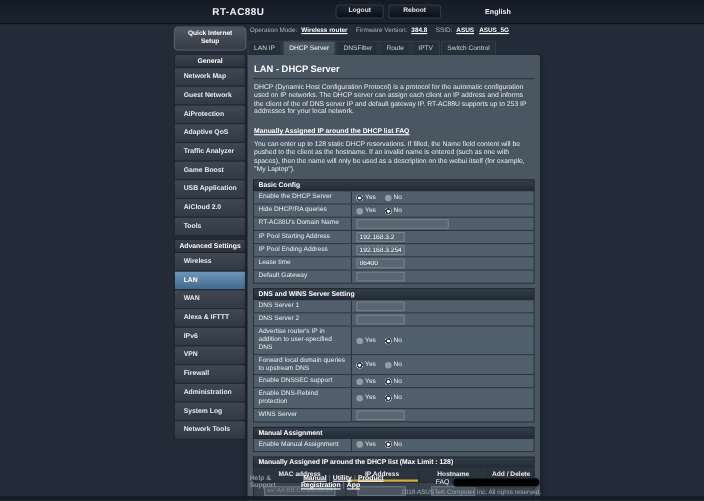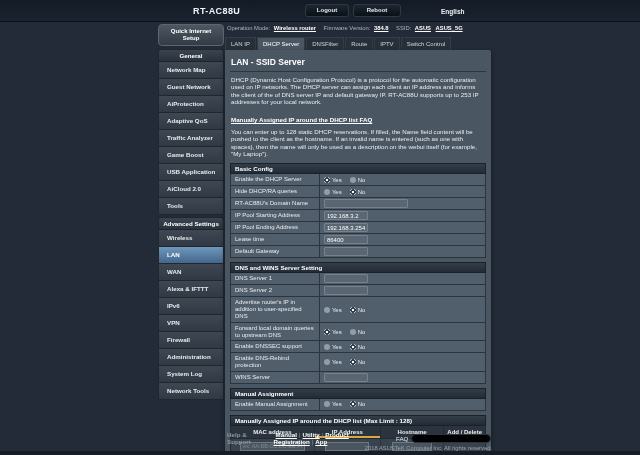--- a/index.html
+++ b/index.html
@@ -146,21 +146,21 @@
 <div class="tabs" id="tab-bar">
     <div class="tab">LAN IP</div>
     <div class="tab active">DHCP Server</div>
     <div class="tab">DNSFilter</div>
     <div class="tab">Route</div>
     <div class="tab">IPTV</div>
     <div class="tab">Switch Control</div>
   </div>
 
 <div class="panel">
-  <div class="ptitle">LAN - SSID Server</div>
+  <div class="ptitle">LAN - DHCP Server</div>
   <div class="pdesc">DHCP (Dynamic Host Configuration Protocol) is a protocol for the automatic configuration used on IP networks. The DHCP server can assign each client an IP address and informs the client of the of DNS server IP and default gateway IP. RT-AC88U supports up to 253 IP addresses for your local network.</div>
   <span class="plink">Manually Assigned IP around the DHCP list FAQ</span>
   <div class="pdesc second">You can enter up to 128 static DHCP reservations. If filled, the Name field content will be pushed to the client as the hostname. If an invalid name is entered (such as one with spaces), then the name will only be used as a description on the webui itself (for example, "My Laptop").</div>
 
   <div id="form-sections">
       <div class="fsection">
         <div class="fsec-header">Basic Config</div>
         <div class="frow">
           <div class="fcell-label">Enable the DHCP Server</div>
           <div class="fcell-field">

